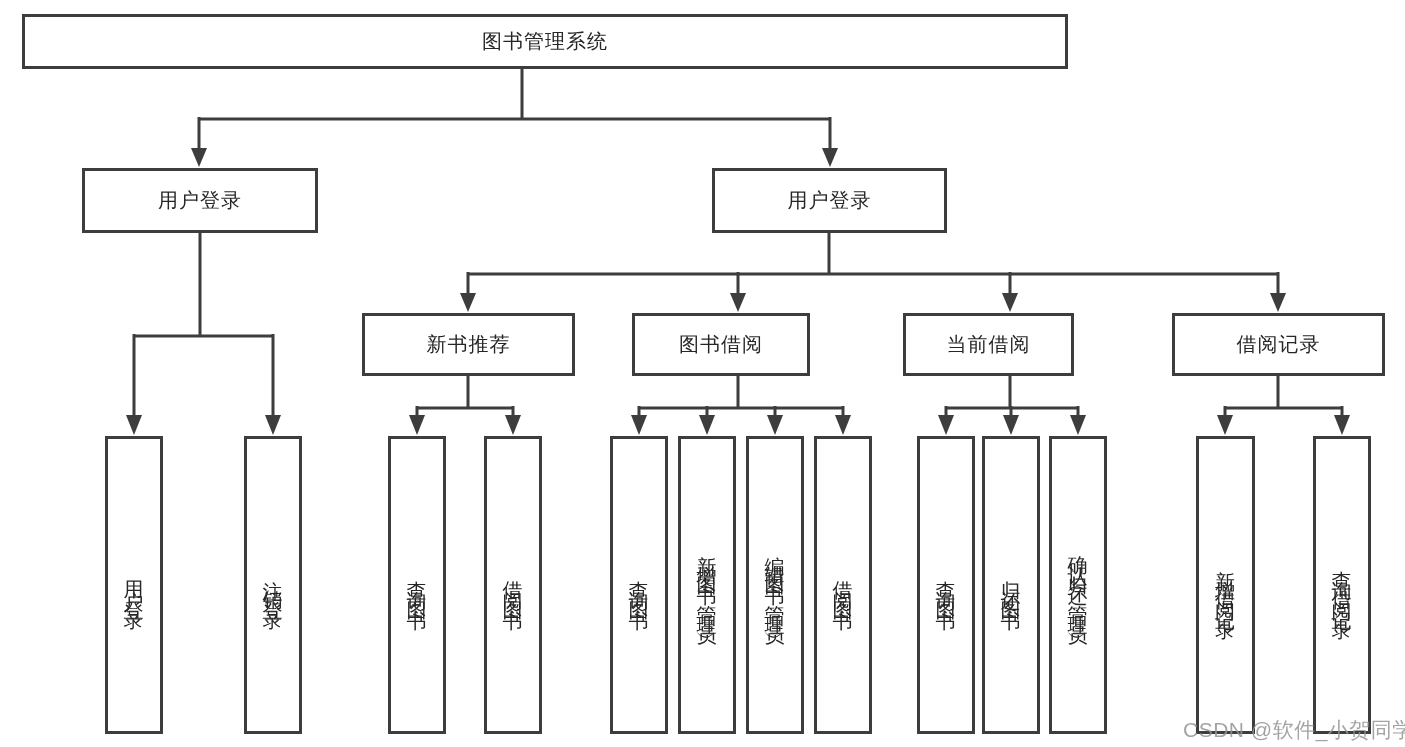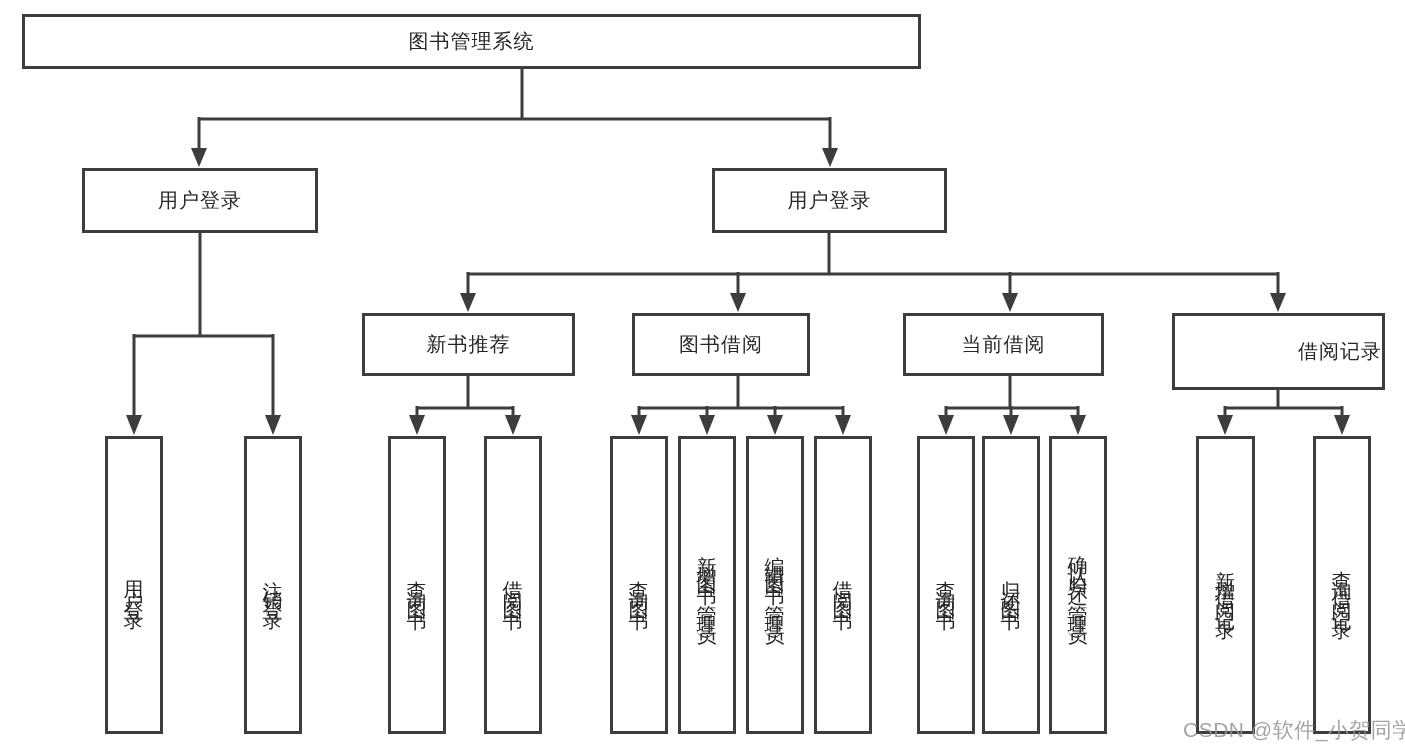--- a/index.html
+++ b/index.html
@@ -95,41 +95,41 @@
 
       <polygon points="938,415 954,415 946,435"></polygon>
       <polygon points="1003,415 1019,415 1011,435"></polygon>
       <polygon points="1070,415 1086,415 1078,435"></polygon>
 
       <polygon points="1217,415 1233,415 1225,435"></polygon>
       <polygon points="1334,415 1350,415 1342,435"></polygon>
     </g>
   </svg>
 
-  <div class="node" style="left:22px; top:14px; width:899px; height:55px;">
+  <div class="node" style="left:22px; top:14px; width:1046px; height:55px;">
     <span>图书管理系统</span>
   </div>
 
   <div class="node" style="left:82px; top:168px; width:236px; height:65px;">
     <span>用户登录</span>
   </div>
   <div class="node" style="left:712px; top:168px; width:235px; height:65px;">
     <span>用户登录</span>
   </div>
 
   <div class="node" style="left:362px; top:313px; width:213px; height:63px;">
     <span>新书推荐</span>
   </div>
   <div class="node" style="left:632px; top:313px; width:178px; height:63px;">
     <span>图书借阅</span>
   </div>
-  <div class="node" style="left:903px; top:313px; width:201px; height:63px;justify-content:center;">
+  <div class="node" style="left:903px; top:313px; width:171px; height:63px;justify-content:center;">
     <span>当前借阅</span>
   </div>
-  <div class="node" style="left:1172px; top:313px; width:213px; height:77px;justify-content:flex-end;">
+  <div class="node" style="left:1172px; top:313px; width:213px; height:63px;">
     <span>借阅记录</span>
   </div>
 
   <div class="node leaf" style="left:105px; top:436px; width:58px; height:298px;">
     <span class="vtext">用户登录</span>
   </div>
   <div class="node leaf" style="left:244px; top:436px; width:58px; height:298px;">
     <span class="vtext">注销登录</span>
   </div>
 

